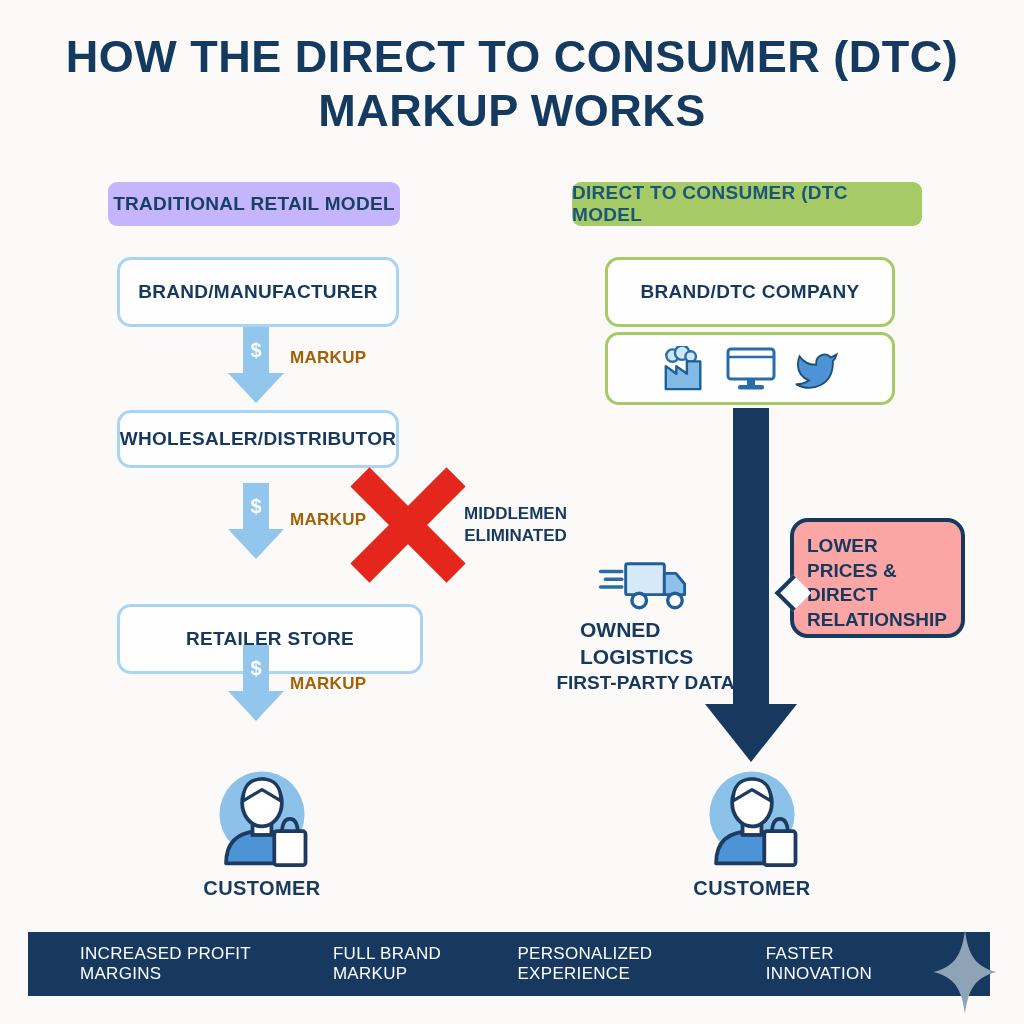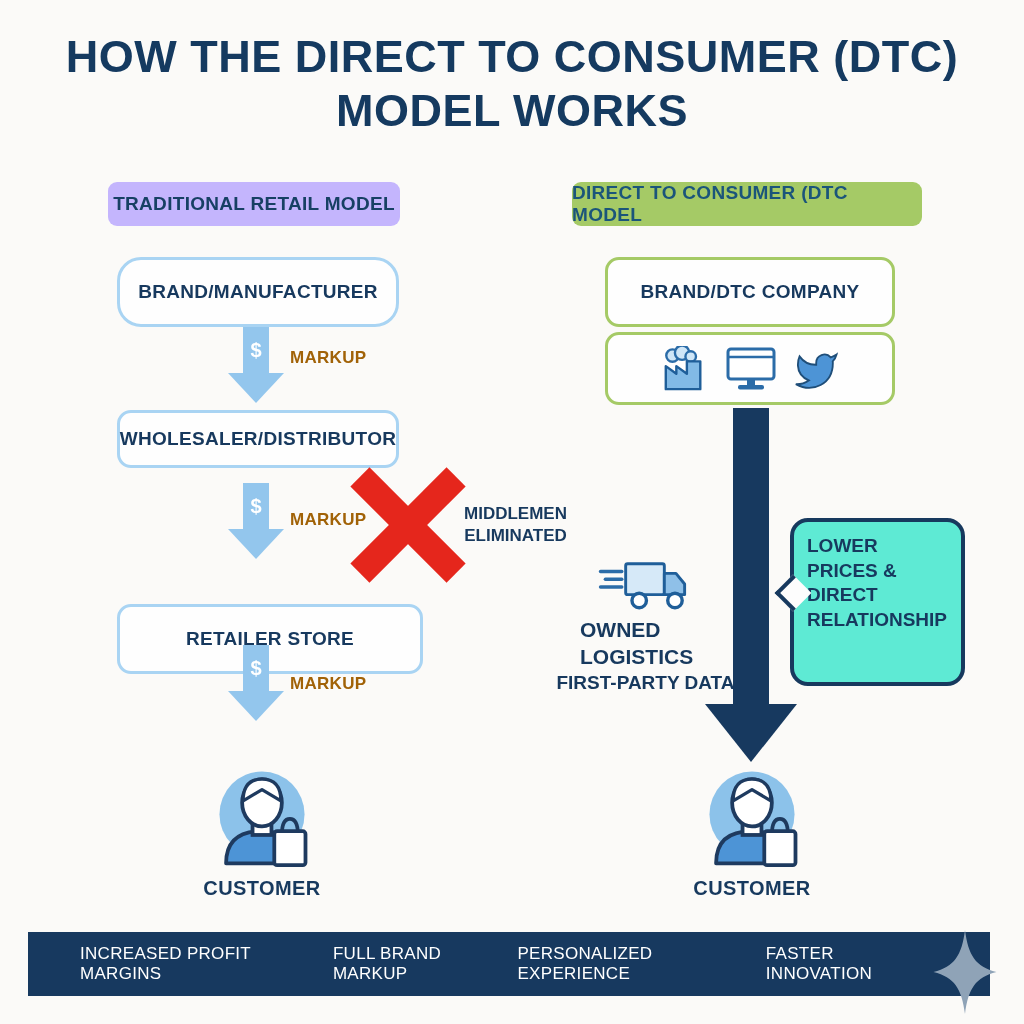--- a/index.html
+++ b/index.html
@@ -49,46 +49,46 @@
   .arrow-dark{position:absolute;left:705px;top:408px;width:92px;height:354px;}
   .arrow-dark .shaft{position:absolute;left:28px;top:0;width:36px;height:296px;background:#17395F;}
   .arrow-dark .head{position:absolute;left:0;top:296px;width:0;height:0;
     border-left:46px solid transparent;border-right:46px solid transparent;border-top:58px solid #17395F;}
   
   .owned{position:absolute;left:580px;top:616px;width:130px;
     font-weight:bold;font-size:21px;line-height:1.3;color:#17395E;}
   .firstparty{position:absolute;left:553px;top:672px;width:185px;text-align:center;
     font-weight:bold;font-size:19px;color:#17395E;}
   
-  .bubble{position:absolute;left:790px;top:518px;width:175px;height:168px;background:#5eead4;
+  .bubble{position:absolute;left:790px;top:518px;width:175px;height:120px;background:#fca5a5;
     border:4px solid #17395E;border-radius:18px;box-sizing:border-box;
     padding:12px 6px 0 13px;font-weight:bold;font-size:19px;line-height:1.3;color:#17395E;}
   .bubble .tail{position:absolute;left:-14px;top:58px;width:22px;height:22px;background:#FDFDFD;
     border-left:4px solid #17395E;border-bottom:4px solid #17395E;transform:rotate(45deg);}
   .bubble span{display:block;}
   
   .footer{position:absolute;left:28px;top:932px;width:962px;height:64px;background:#17395F;
     display:flex;align-items:center;justify-content:space-between;box-sizing:border-box;
     padding:0 48px 0 52px;color:#fff;font-weight:normal;font-size:17px;letter-spacing:.3px;}
   .sparkle{position:absolute;left:933px;top:930px;}
 </style>
 </head>
 <body>
 
 <div class="canvas">
 
   <div class="title">
     <div>HOW THE DIRECT TO CONSUMER (DTC)</div>
-    <div>MODEL WORKS</div>
+    <div>MARKUP WORKS</div>
   </div>
 
   <div class="pill pill-blue">TRADITIONAL RETAIL MODEL</div>
   <div class="pill pill-green">DIRECT TO CONSUMER (DTC MODEL</div>
 
-  <div class="node" style="left:117px;top:257px;width:282px;height:70px;border-radius:24px;">BRAND/MANUFACTURER</div>
+  <div class="node" style="left:117px;top:257px;width:282px;height:70px;">BRAND/MANUFACTURER</div>
   <div class="node" style="left:117px;top:410px;width:282px;height:58px;">WHOLESALER/DISTRIBUTOR</div>
   <div class="node" style="left:117px;top:572px;width:306px;height:70px;margin-top:32px;">RETAILER STORE</div>
 
   <div class="arrow-blue" style="top:327px;">
     <div class="shaft"></div>
     <div class="head"></div>
     <div class="dollar">$</div>
   </div>
   <div class="markup" style="top:348px;">MARKUP</div>
 

